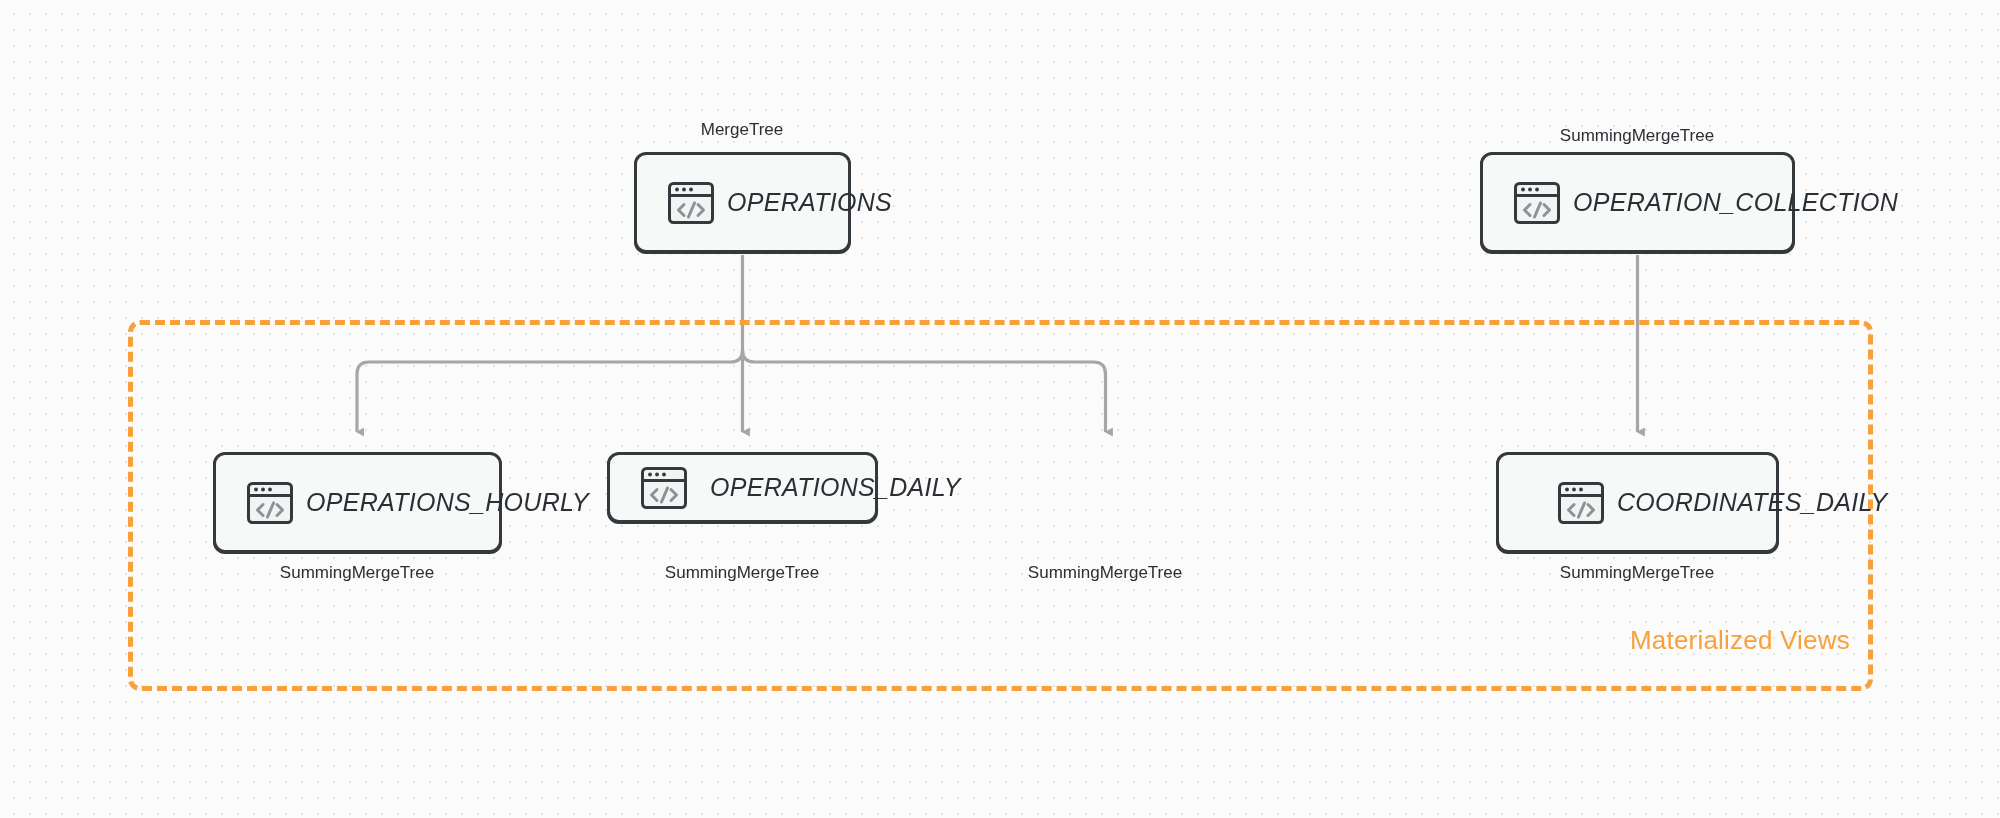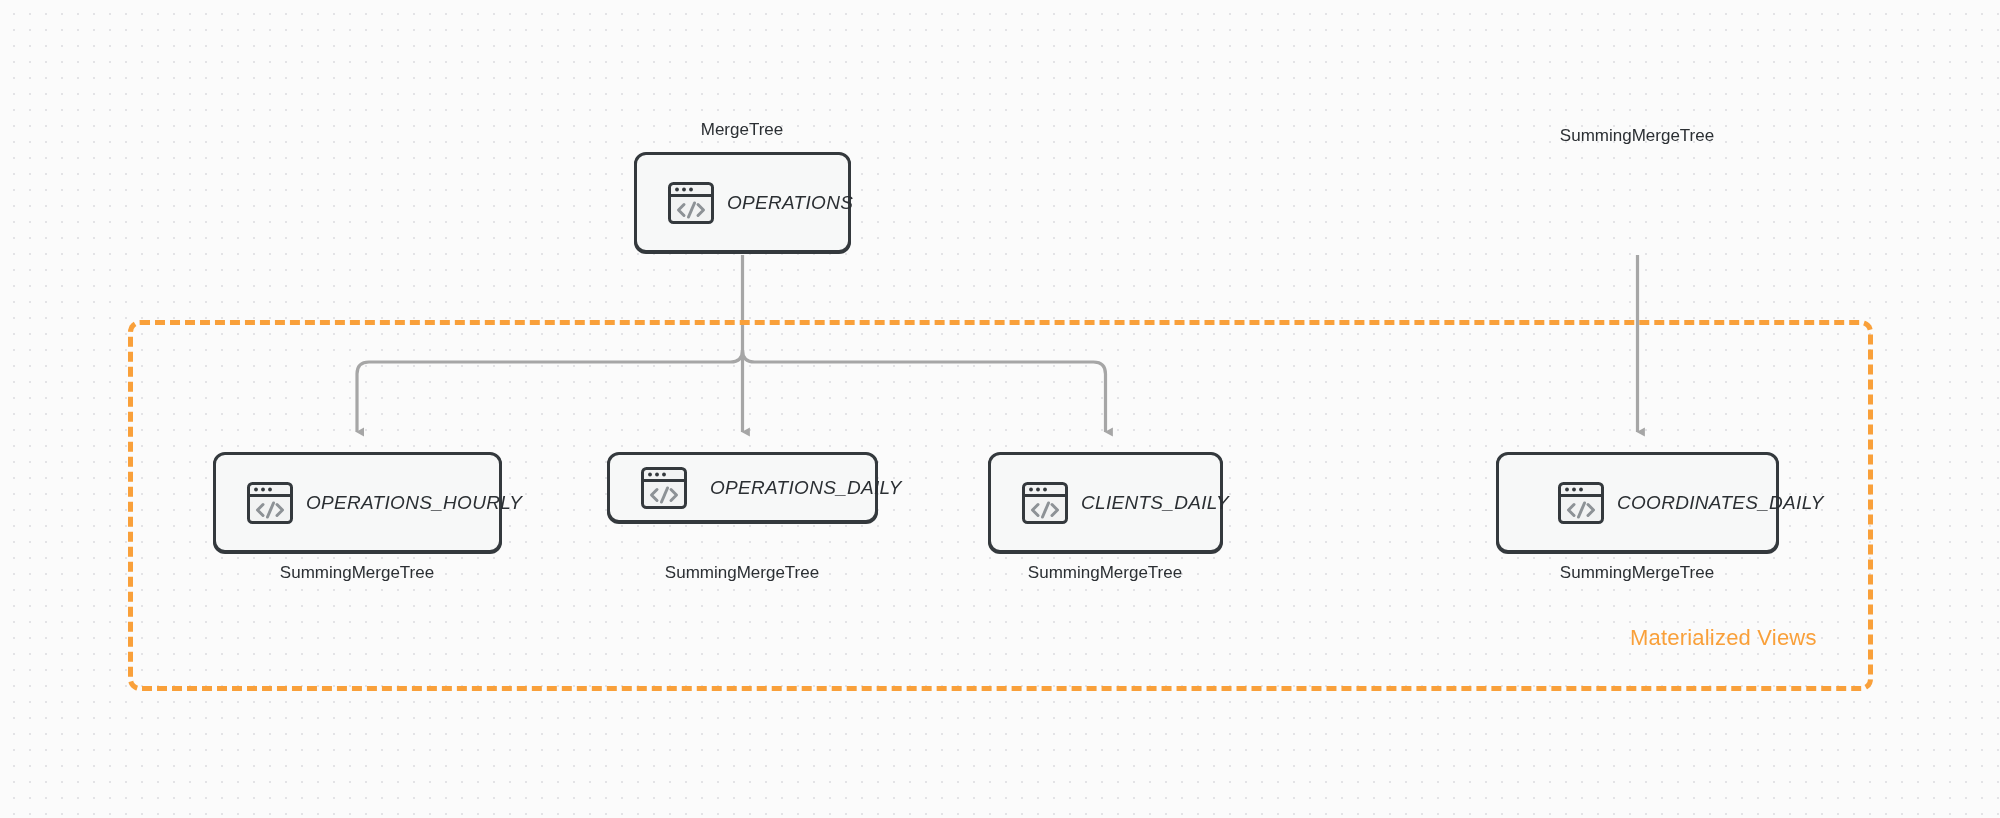--- a/index.html
+++ b/index.html
@@ -36,21 +36,21 @@
   
   .group-box {
     position: absolute;
     box-sizing: border-box;
     border: 5px dashed #f9a03a;
     border-radius: 12px;
   }
   .group-label {
     position: absolute;
     color: #f9a03a;
-    font-size: 22px;
+    font-size: 26px;
     font-weight: 400;
     letter-spacing: 0.2px;
     white-space: nowrap;
   }
 
   
   .node {
     position: absolute;
     box-sizing: border-box;
     display: flex;
@@ -63,21 +63,21 @@
   .node-icon {
     flex: 0 0 auto;
     margin-left: 28px;
     width: 52px;
     height: 52px;
   }
   .node-title {
     flex: 1 1 auto;
     text-align: center;
     padding: 0 18px 0 10px;
-    font-size: 19px;
+    font-size: 25px;
     font-style: italic;
     color: #2b2f33;
     letter-spacing: 0.3px;
     white-space: nowrap;
   }
 
   
   .caption {
     position: absolute;
     font-size: 17px;
@@ -123,20 +123,35 @@
         <circle cx="26" cy="12.5" r="1.9" fill="#34393d"></circle>
         <path d="M 19 27.5 L 13.5 33 L 19 38.5" fill="none" stroke="#8d9296" stroke-width="3" stroke-linecap="round" stroke-linejoin="round"></path>
         <path d="M 33 27.5 L 38.5 33 L 33 38.5" fill="none" stroke="#8d9296" stroke-width="3" stroke-linecap="round" stroke-linejoin="round"></path>
         <line x1="29.5" y1="26" x2="23.5" y2="40" stroke="#8d9296" stroke-width="3" stroke-linecap="round"></line>
       </svg>
     </span>
     <span class="node-title">OPERATIONS</span>
   </div>
   <div class="caption" style="left:742px; top:120px;">MergeTree</div>
 
+  <div class="node" style="left:1480px; top:152px; width:315px; height:101px;">
+    <span class="node-icon">
+      <svg viewBox="0 0 52 52" width="52" height="52" xmlns="http://www.w3.org/2000/svg">
+        <rect x="4.5" y="6.5" width="43" height="39" rx="4" ry="4" fill="#f2f3f3" stroke="#34393d" stroke-width="3"></rect>
+        <line x1="4.5" y1="18.5" x2="47.5" y2="18.5" stroke="#34393d" stroke-width="3"></line>
+        <circle cx="12" cy="12.5" r="1.9" fill="#34393d"></circle>
+        <circle cx="19" cy="12.5" r="1.9" fill="#34393d"></circle>
+        <circle cx="26" cy="12.5" r="1.9" fill="#34393d"></circle>
+        <path d="M 19 27.5 L 13.5 33 L 19 38.5" fill="none" stroke="#8d9296" stroke-width="3" stroke-linecap="round" stroke-linejoin="round"></path>
+        <path d="M 33 27.5 L 38.5 33 L 33 38.5" fill="none" stroke="#8d9296" stroke-width="3" stroke-linecap="round" stroke-linejoin="round"></path>
+        <line x1="29.5" y1="26" x2="23.5" y2="40" stroke="#8d9296" stroke-width="3" stroke-linecap="round"></line>
+      </svg>
+    </span>
+    <span class="node-title">OPERATION_COLLECTION</span>
+  </div>
   <div class="caption" style="left:1637px; top:126px;">SummingMergeTree</div>
 
   <div class="node" style="left:213px; top:452px; width:289px; height:101px;">
     <span class="node-icon">
       <svg viewBox="0 0 52 52" width="52" height="52" xmlns="http://www.w3.org/2000/svg">
         <rect x="4.5" y="6.5" width="43" height="39" rx="4" ry="4" fill="#f2f3f3" stroke="#34393d" stroke-width="3"></rect>
         <line x1="4.5" y1="18.5" x2="47.5" y2="18.5" stroke="#34393d" stroke-width="3"></line>
         <circle cx="12" cy="12.5" r="1.9" fill="#34393d"></circle>
         <circle cx="19" cy="12.5" r="1.9" fill="#34393d"></circle>
         <circle cx="26" cy="12.5" r="1.9" fill="#34393d"></circle>
@@ -159,35 +174,20 @@
         <circle cx="26" cy="12.5" r="1.9" fill="#34393d"></circle>
         <path d="M 19 27.5 L 13.5 33 L 19 38.5" fill="none" stroke="#8d9296" stroke-width="3" stroke-linecap="round" stroke-linejoin="round"></path>
         <path d="M 33 27.5 L 38.5 33 L 33 38.5" fill="none" stroke="#8d9296" stroke-width="3" stroke-linecap="round" stroke-linejoin="round"></path>
         <line x1="29.5" y1="26" x2="23.5" y2="40" stroke="#8d9296" stroke-width="3" stroke-linecap="round"></line>
       </svg>
     </span>
     <span class="node-title">OPERATIONS_DAILY</span>
   </div>
   <div class="caption" style="left:742px; top:563px;">SummingMergeTree</div>
 
-  <div class="node" style="left:988px; top:452px; width:235px; height:101px;">
-    <span class="node-icon">
-      <svg viewBox="0 0 52 52" width="52" height="52" xmlns="http://www.w3.org/2000/svg">
-        <rect x="4.5" y="6.5" width="43" height="39" rx="4" ry="4" fill="#f2f3f3" stroke="#34393d" stroke-width="3"></rect>
-        <line x1="4.5" y1="18.5" x2="47.5" y2="18.5" stroke="#34393d" stroke-width="3"></line>
-        <circle cx="12" cy="12.5" r="1.9" fill="#34393d"></circle>
-        <circle cx="19" cy="12.5" r="1.9" fill="#34393d"></circle>
-        <circle cx="26" cy="12.5" r="1.9" fill="#34393d"></circle>
-        <path d="M 19 27.5 L 13.5 33 L 19 38.5" fill="none" stroke="#8d9296" stroke-width="3" stroke-linecap="round" stroke-linejoin="round"></path>
-        <path d="M 33 27.5 L 38.5 33 L 33 38.5" fill="none" stroke="#8d9296" stroke-width="3" stroke-linecap="round" stroke-linejoin="round"></path>
-        <line x1="29.5" y1="26" x2="23.5" y2="40" stroke="#8d9296" stroke-width="3" stroke-linecap="round"></line>
-      </svg>
-    </span>
-    <span class="node-title">CLIENTS_DAILY</span>
-  </div>
   <div class="caption" style="left:1105px; top:563px;">SummingMergeTree</div>
 
   <div class="node" style="left:1496px; top:452px; width:283px; height:101px;padding-left:28px;">
     <span class="node-icon">
       <svg viewBox="0 0 52 52" width="52" height="52" xmlns="http://www.w3.org/2000/svg">
         <rect x="4.5" y="6.5" width="43" height="39" rx="4" ry="4" fill="#f2f3f3" stroke="#34393d" stroke-width="3"></rect>
         <line x1="4.5" y1="18.5" x2="47.5" y2="18.5" stroke="#34393d" stroke-width="3"></line>
         <circle cx="12" cy="12.5" r="1.9" fill="#34393d"></circle>
         <circle cx="19" cy="12.5" r="1.9" fill="#34393d"></circle>
         <circle cx="26" cy="12.5" r="1.9" fill="#34393d"></circle>

